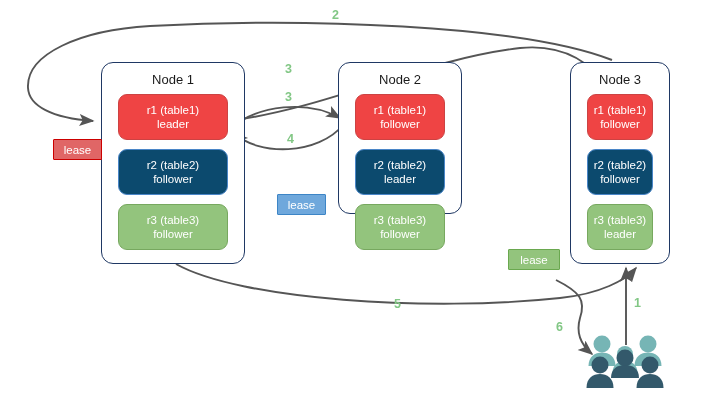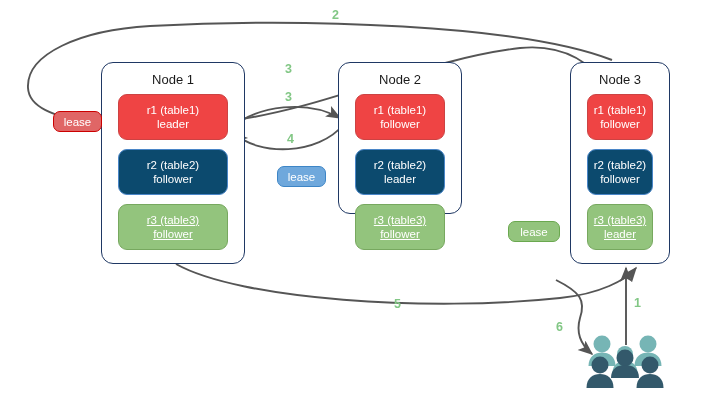--- a/index.html
+++ b/index.html
@@ -24,29 +24,30 @@
   }
   .replica{
     position:absolute;left:16px;right:16px;
     height:46px;border-radius:9px;
     display:flex;flex-direction:column;align-items:center;justify-content:center;
     color:#ffffff;font-size:11.5px;line-height:14px;text-align:center;
     box-sizing:border-box;
   }
   .rep-red{background:#ef4444;border:1.4px solid #cc4343;}
   .rep-blue{background:#0c4a6e;border:1.4px solid #4a86c8;}
-  .rep-green{background:#93c47d;border:1.4px solid #77a85f;text-decoration:underline;}
+  .rep-green{background:#93c47d;border:1.4px solid #77a85f;}
 
   .lease{
     position:absolute;
-    border-radius:7px;
+    border-radius:1px;
     display:flex;align-items:center;justify-content:center;
     color:#ffffff;font-size:11.5px;
     box-sizing:border-box;
     padding:0 20px;
+    margin-top:28px;
   }
   .lease-red{background:#e06666;border:1.4px solid #cc0000;}
   .lease-blue{background:#6fa8dc;border:1.4px solid #3d85c6;}
   .lease-green{background:#93c47d;border:1.4px solid #6aa84f;}
 
   .step-label{
     position:absolute;
     color:#82c785;font-size:12.5px;font-weight:bold;
     text-align:center;white-space:nowrap;
   }

